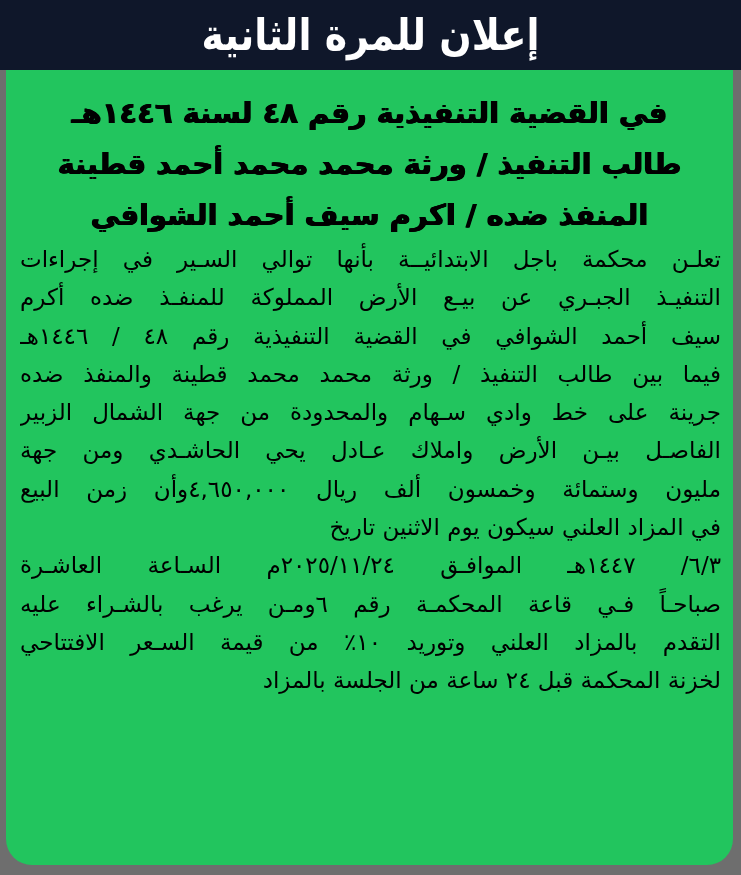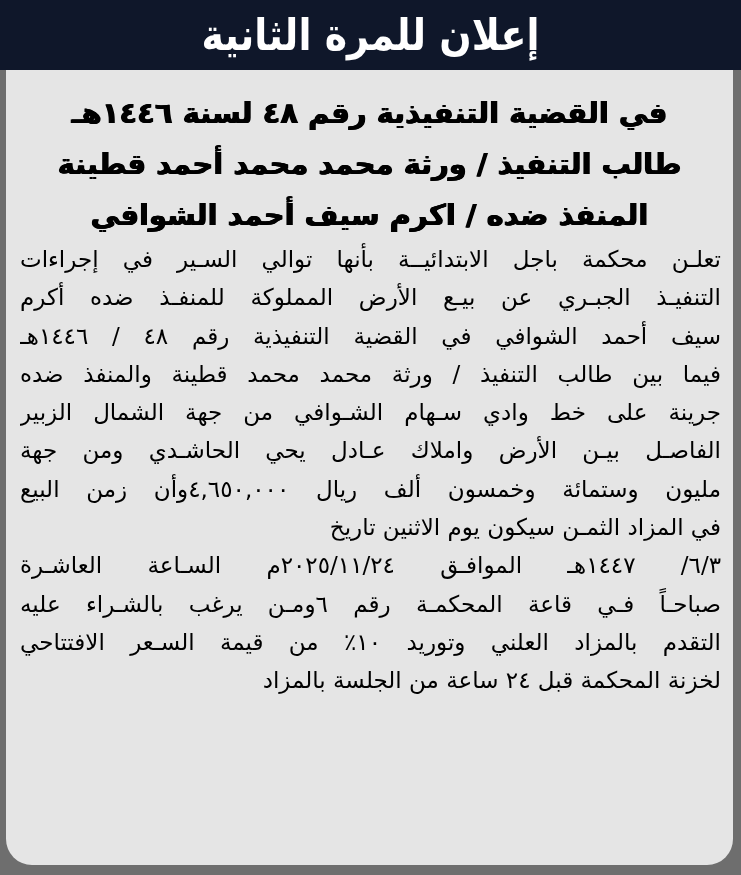--- a/index.html
+++ b/index.html
@@ -15,21 +15,21 @@
       display: flex; align-items: center; justify-content: center;
     }
     .header-title {
       font-family: "DejaVu Sans", sans-serif;
       font-weight: bold; font-size: 38px; line-height: 1;
       direction: rtl; letter-spacing: 0;
       transform: scaleY(1.15);
     }
     .panel {
       position: absolute; left: 6px; top: 70px; width: 727px; height: 795px;
-      background: #e5e5e5;
+      background: #22c55e;
       border-radius: 0 0 26px 26px;
     }
     .subheads {
       position: absolute; left: 0; right: 0; top: 18px;
       direction: rtl; text-align: center;
     }
     .subhead {
       font-family: "DejaVu Sans", sans-serif;
       font-weight: bold; font-size: 29px; line-height: 51px;
       color: #000; white-space: nowrap;
@@ -60,22 +60,22 @@
     <div class="subhead">في القضية التنفيذية رقم ٤٨ لسنة ١٤٤٦هـ</div>
     <div class="subhead">طالب التنفيذ / ورثة محمد محمد أحمد قطينة</div>
     <div class="subhead">المنفذ ضده / اكرم سيف أحمد الشوافي</div>
   </div>
 
   <div class="body-text">
     <div class="line">تعلـن محكمة باجل الابتدائيــة بأنها توالي السـير في إجراءات</div>
     <div class="line">التنفيـذ الجبـري عن بيـع الأرض المملوكة للمنفـذ ضده أكرم</div>
     <div class="line">سيف أحمد الشوافي في القضية التنفيذية رقم ٤٨ / ١٤٤٦هـ</div>
     <div class="line">فيما بين طالب التنفيذ / ورثة محمد محمد قطينة والمنفذ ضده</div>
-    <div class="line">جرينة على خط وادي سـهام الشـوافي من جهة الشمال الزبير</div>
+    <div class="line">جرينة على خط وادي سـهام والمحدودة من جهة الشمال الزبير</div>
     <div class="line">الفاصـل بيـن الأرض واملاك عـادل يحي الحاشـدي ومن جهة</div>
     <div class="line">مليون وستمائة وخمسون ألف ريال ٤,٦٥٠,٠٠٠وأن زمن البيع</div>
-    <div class="line last">في المزاد الثمـن سيكون يوم الاثنين تاريخ</div>
+    <div class="line last">في المزاد العلني سيكون يوم الاثنين تاريخ</div>
     <div class="line">٦/٣/ ١٤٤٧هـ الموافـق ٢٠٢٥/١١/٢٤م السـاعة العاشـرة</div>
     <div class="line">صباحـاً فـي قاعة المحكمـة رقم ٦ومـن يرغب بالشـراء عليه</div>
     <div class="line">التقدم بالمزاد العلني وتوريد ١٠٪ من قيمة السـعر الافتتاحي</div>
     <div class="line last">لخزنة المحكمة قبل ٢٤ ساعة من الجلسة بالمزاد</div>
   </div>
 </div>
 
 </body></html>

